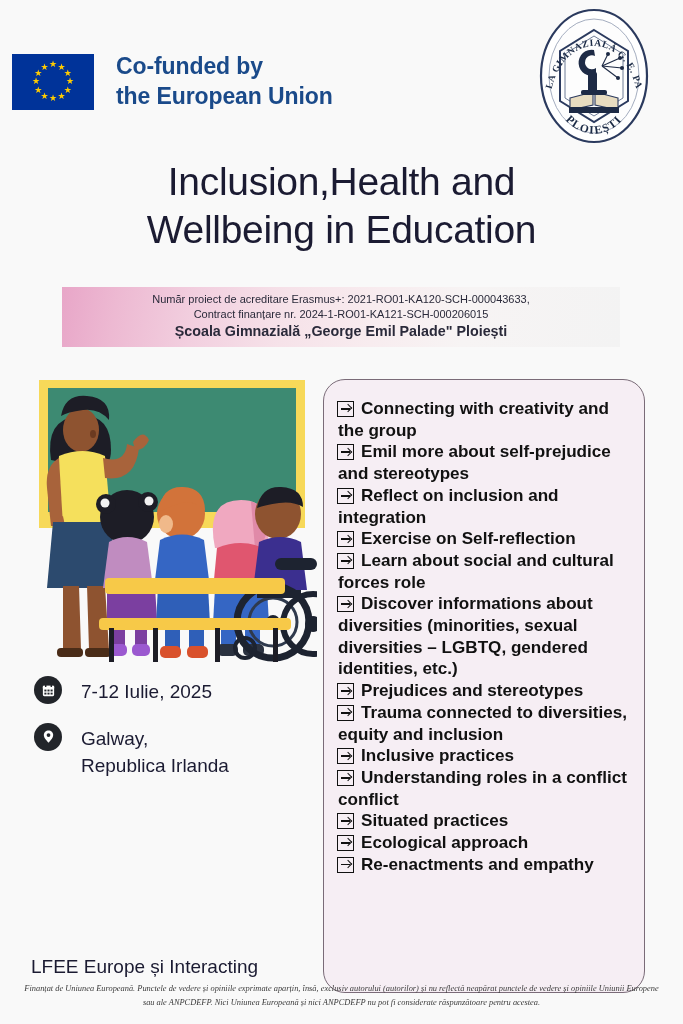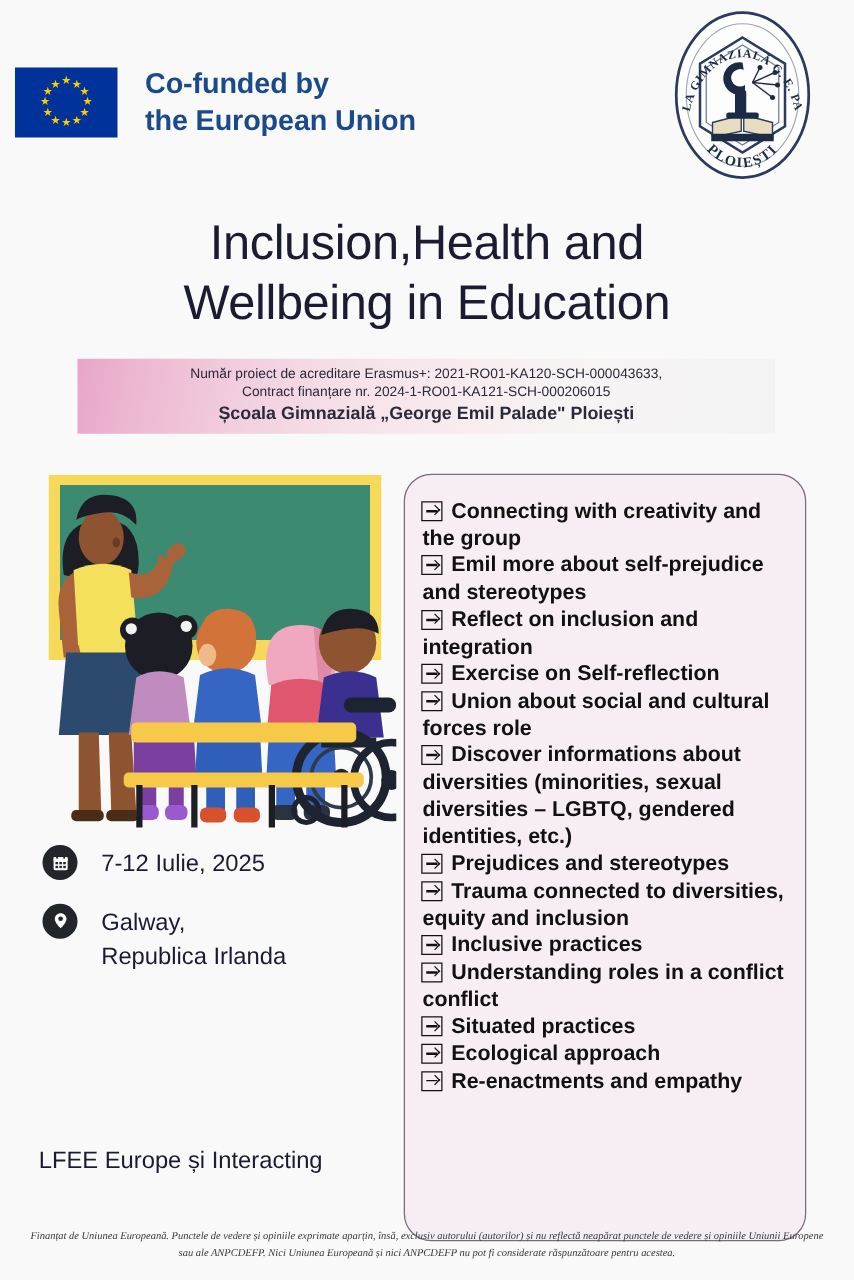--- a/index.html
+++ b/index.html
@@ -60,21 +60,21 @@
     position: absolute;
     right: 31px;
     top: 6px;
     width: 116px;
     height: 140px;
   }
 
   
   .poster-title {
     position: absolute;
-    top: 171px;
+    top: 158px;
     left: 0;
     width: 683px;
     text-align: center;
     color: #1b1b32;
     font-size: 39px;
     line-height: 1.22;
     font-weight: 400;
     white-space: pre-line;
     letter-spacing: -0.3px;
   }
@@ -142,21 +142,21 @@
     font-size: 19px;
     line-height: 1.45;
     white-space: pre-line;
     padding-top: 2px;
   }
 
   
   .organisers {
     position: absolute;
     left: 31px;
-    top: 918px;
+    top: 956px;
     color: #1b1b32;
     font-size: 19px;
   }
 
   
   .objectives {
     position: absolute;
     left: 323px;
     top: 379px;
     width: 322px;
@@ -415,21 +415,21 @@
   </div>
 </div>
 
 <div class="organisers">LFEE Europe și Interacting</div>
 
 <div class="objectives" id="objectives-list">
     <div class="obj-item"><span class="arrow-box"></span><span>Connecting with creativity and the group</span></div>
     <div class="obj-item"><span class="arrow-box"></span><span>Emil more about self-prejudice and stereotypes</span></div>
     <div class="obj-item"><span class="arrow-box"></span><span>Reflect on inclusion and integration</span></div>
     <div class="obj-item"><span class="arrow-box"></span><span>Exercise on Self-reflection</span></div>
-    <div class="obj-item"><span class="arrow-box"></span><span>Union about social and cultural forces role</span></div>
+    <div class="obj-item"><span class="arrow-box"></span><span>Learn about social and cultural forces role</span></div>
     <div class="obj-item"><span class="arrow-box"></span><span>Discover informations about diversities (minorities, sexual diversities – LGBTQ, gendered identities, etc.)</span></div>
     <div class="obj-item"><span class="arrow-box"></span><span>Prejudices and stereotypes</span></div>
     <div class="obj-item"><span class="arrow-box"></span><span>Trauma connected to diversities, equity and inclusion</span></div>
     <div class="obj-item"><span class="arrow-box"></span><span>Inclusive practices</span></div>
     <div class="obj-item"><span class="arrow-box"></span><span>Understanding roles in a conflict conflict</span></div>
     <div class="obj-item"><span class="arrow-box"></span><span>Situated practices</span></div>
     <div class="obj-item"><span class="arrow-box"></span><span>Ecological approach</span></div>
     <div class="obj-item"><span class="arrow-box"></span><span>Re-enactments and empathy</span></div>
   </div>
 

